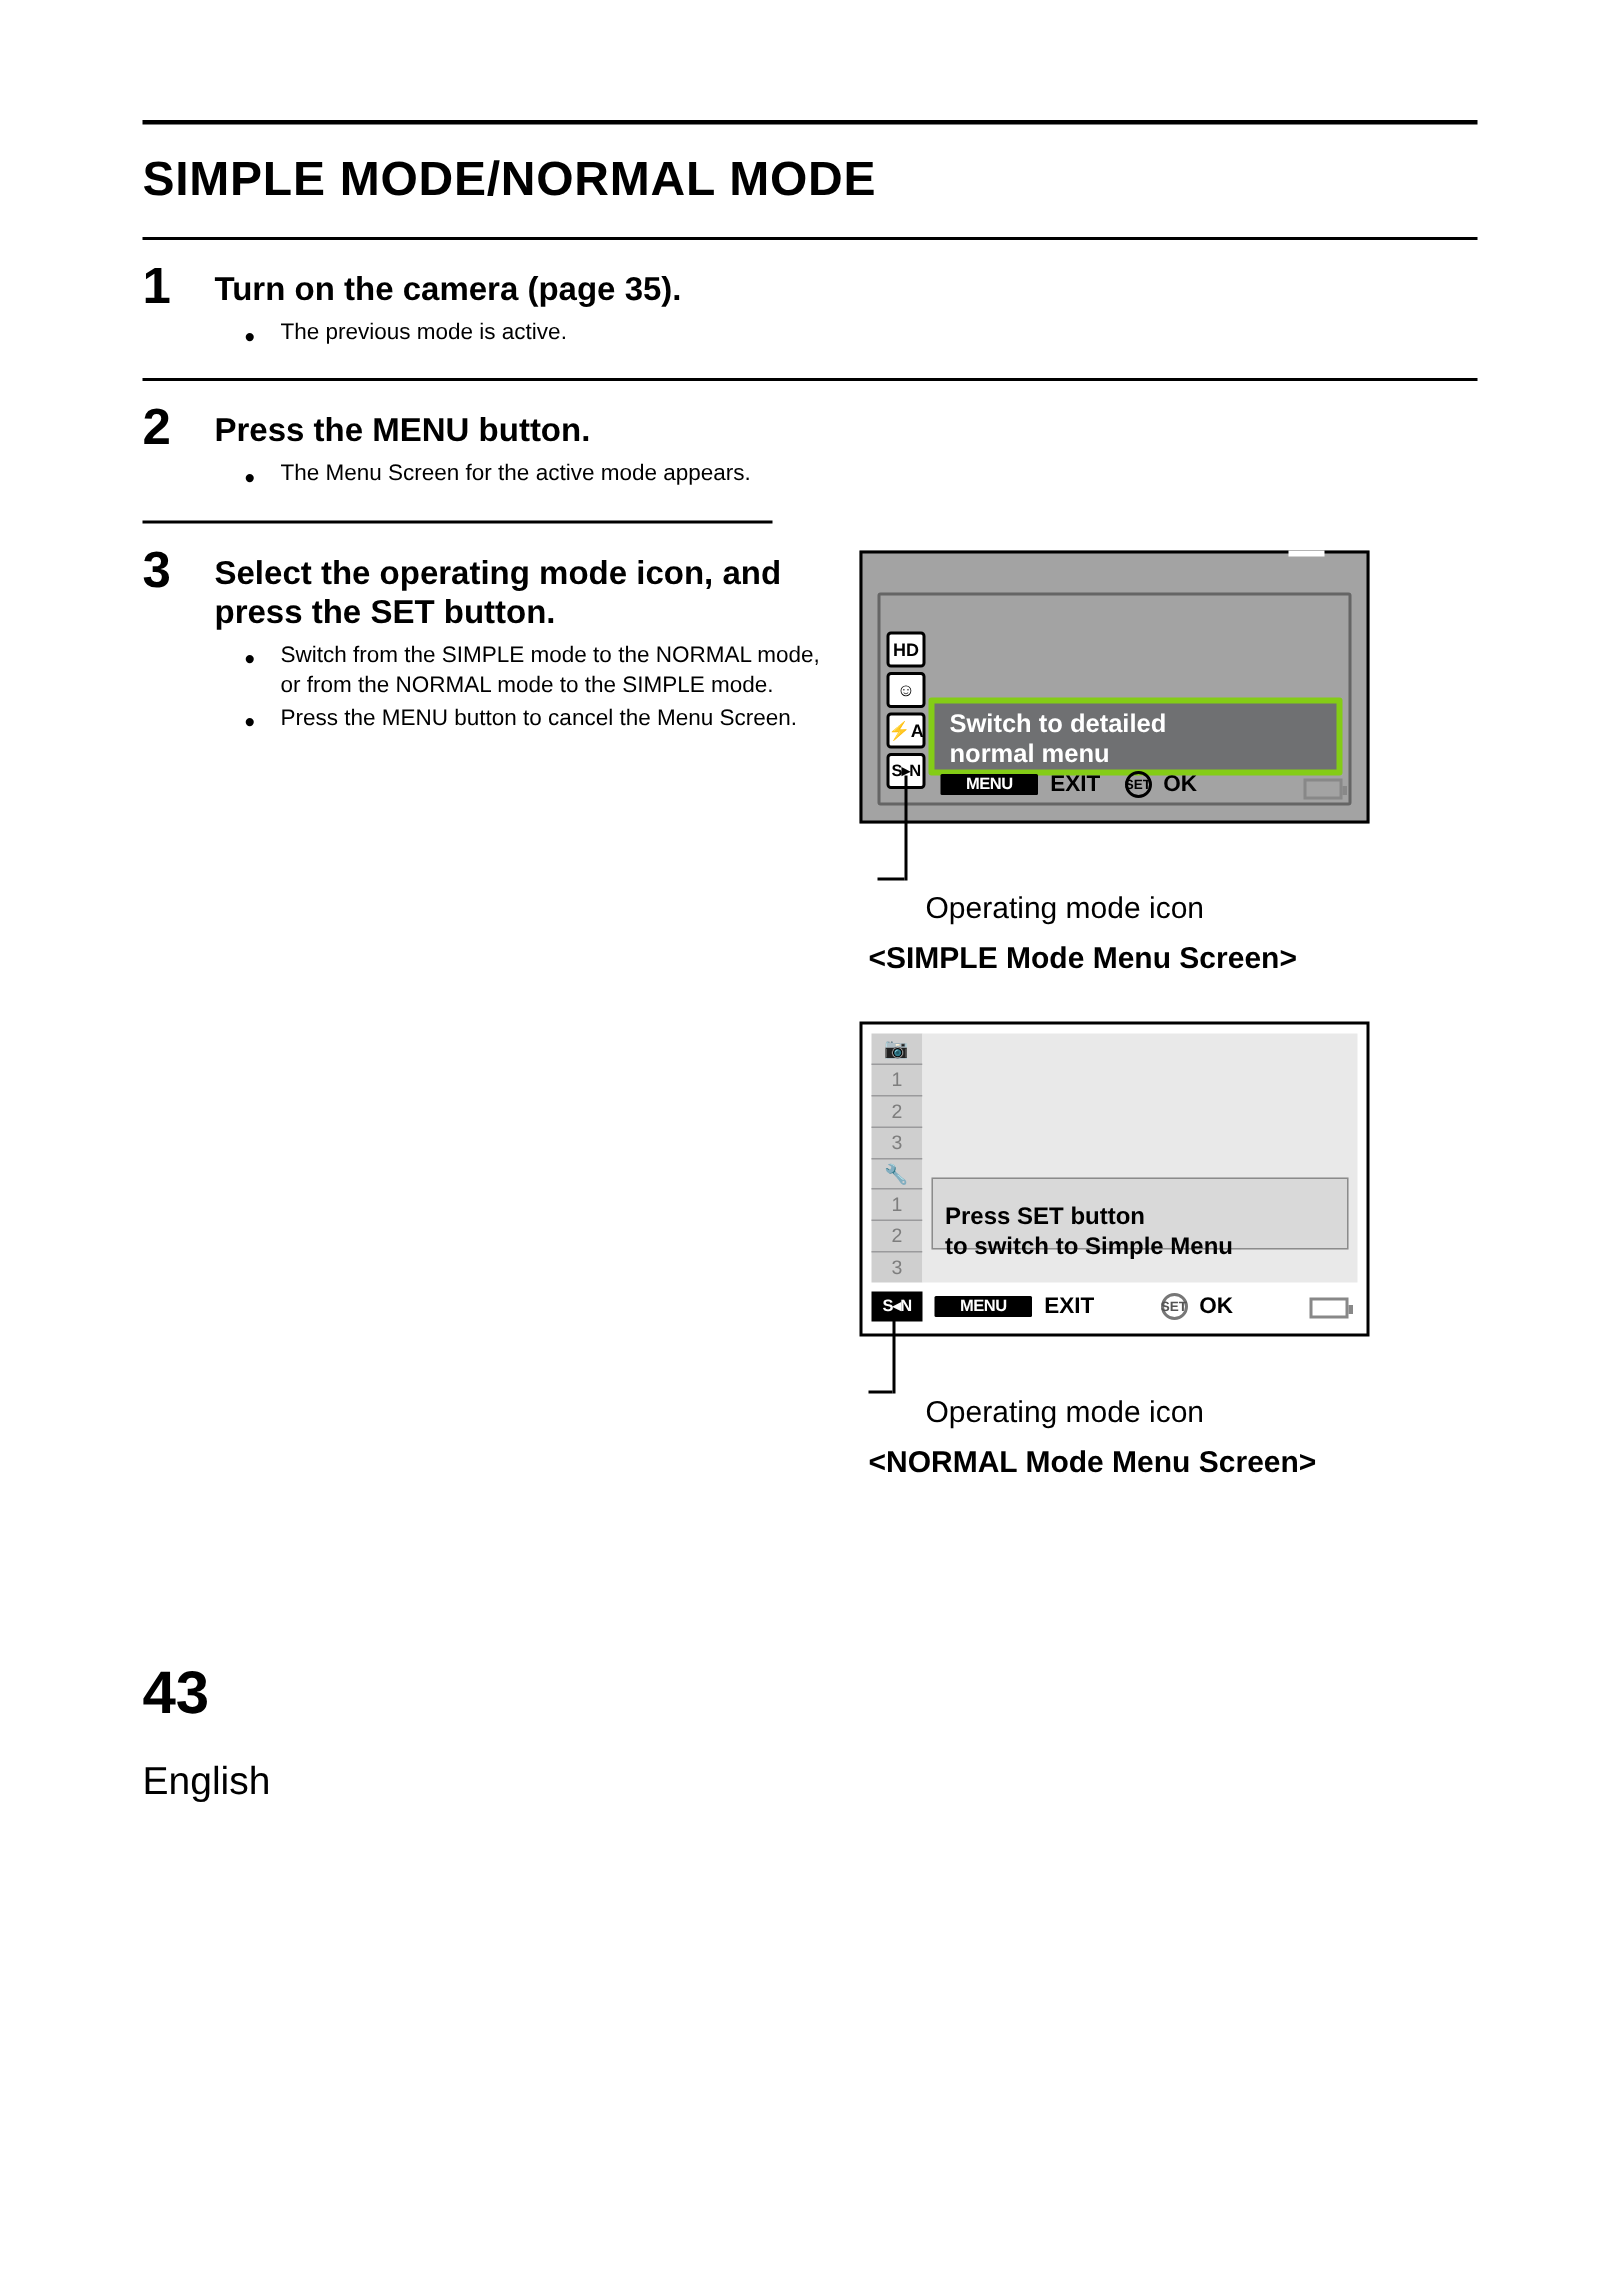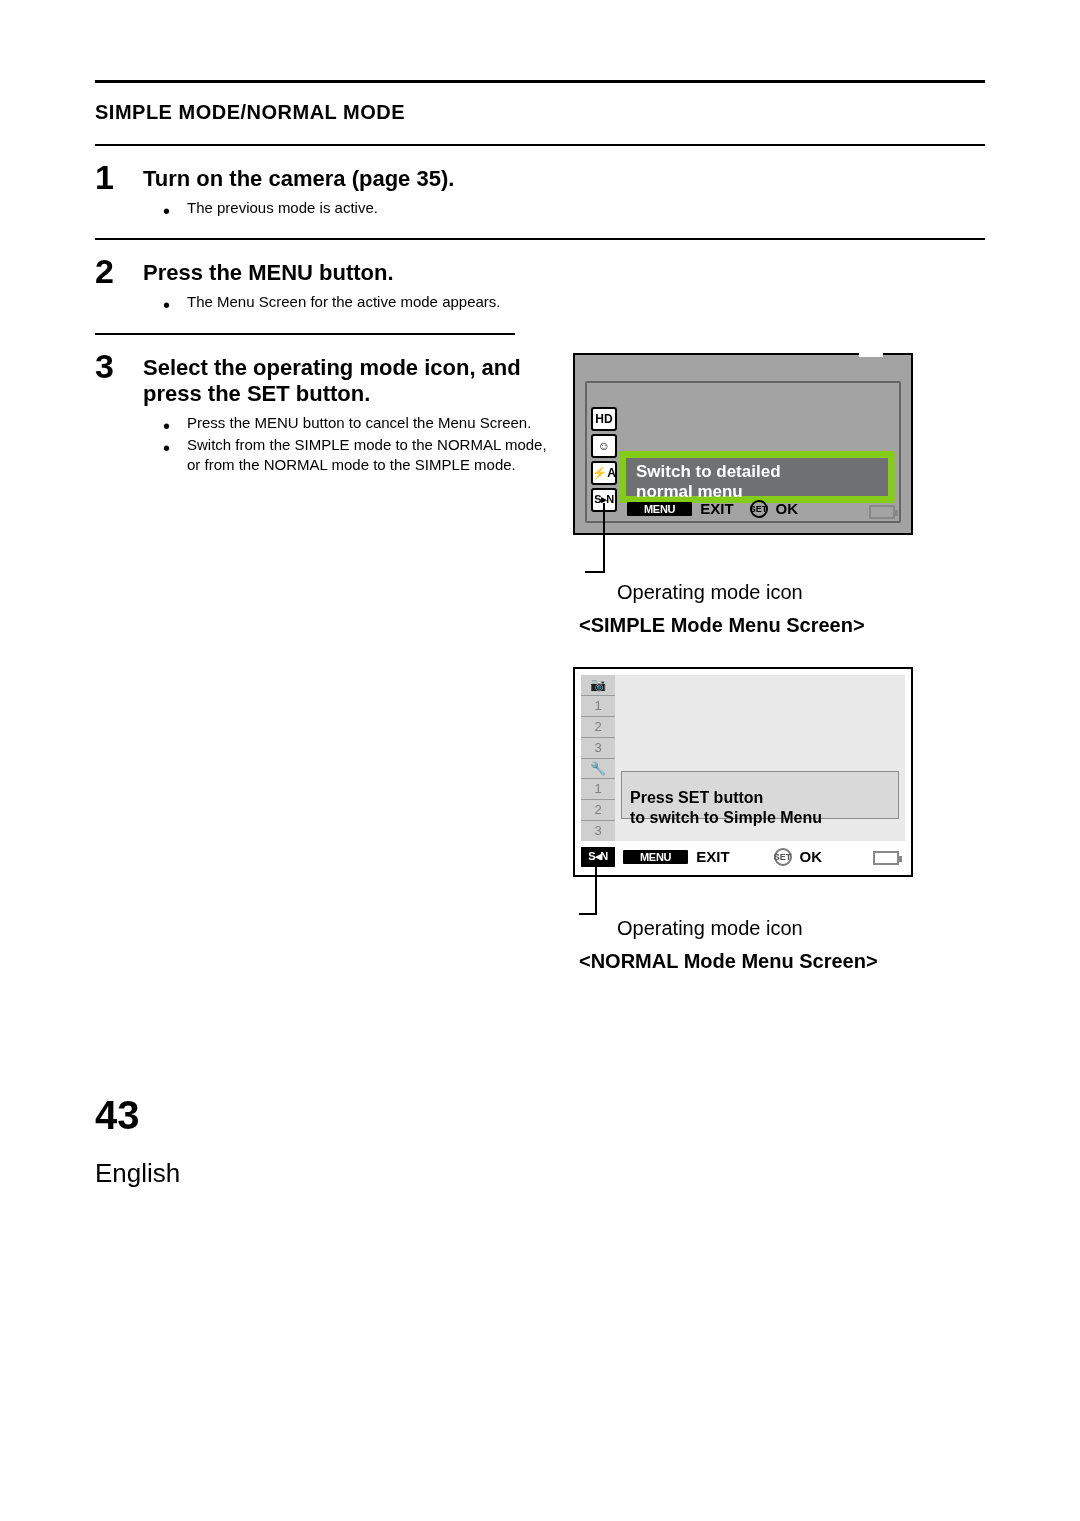--- a/index.html
+++ b/index.html
@@ -2,21 +2,21 @@
 <html><head>
 <meta charset="utf-8">
 <style>
   * { box-sizing: border-box; margin: 0; padding: 0; }
   html, body { width: 1080px; background: #fff; font-family: Arial, Helvetica, sans-serif; color: #000; }
   .page { padding: 80px 95px 60px 95px; }
   .rule-heavy { border: 0; border-top: 3px solid #000; margin: 0 0 18px 0; }
   .rule-thin  { border: 0; border-top: 2px solid #000; margin: 0; }
   .rule-short { border: 0; border-top: 2px solid #000; width: 420px; margin: 0; }
 
-  h1.title { font-size: 20px; font-weight: 900; letter-spacing: 0.5px; margin-bottom: 20px; }
+  h1.title { font-size: 32px; font-weight: 900; letter-spacing: 0.5px; margin-bottom: 20px; }
 
   .pill {
     background: linear-gradient(#d7d7d7, #cfcfcf);
     border-radius: 26px;
     padding: 12px 22px;
     font-size: 29px;
     font-weight: 900;
     line-height: 1.2;
     margin-bottom: 10px;
   }
@@ -42,21 +42,21 @@
   .lcd1 .overlay {
     position:absolute; left:10px; right:10px; bottom:10px; height:142px;
     border:2px solid #656565; border-radius:2px;
   }
   .lcd1 .icons { position:absolute; left:16px; top:52px; display:flex; flex-direction:column; gap:3px; }
   .ibox { width:26px; height:24px; border:2px solid #000; border-radius:3px; display:flex; align-items:center; justify-content:center; font-size:12px; font-weight:900; background:#fff; }
   .ibox.flash { font-family: Arial; }
   .ibox.sn { font-size:11px; letter-spacing:-0.5px; }
   .lcd1 .msgbox {
     position:absolute; left:44px; right:16px; top:96px; height:52px;
-    background:#6f7072; color:#fff; border:7px solid #84cc16; border-radius:2px;
+    background:#6f7072; color:#fff; border:4px solid #84cc16; border-radius:2px;
     padding:4px 10px; font-size:17px; font-weight:900; line-height:1.2;
   }
   .lcd1 .bar {
     position:absolute; left:12px; right:12px; bottom:12px; height:24px;
     display:flex; align-items:center; gap:8px; padding-left:40px;
   }
   .menu-chip { background:#000; color:#fff; font-size:11px; font-weight:700; padding:1px 17px; border-radius:1px; letter-spacing:-0.3px;text-align:right; }
   .bar-txt { font-size:15px; font-weight:900; }
   .set-icon { width:18px; height:18px; border:2px solid #000; border-radius:50%; display:inline-flex; align-items:center; justify-content:center; font-size:9px; font-weight:900; margin-left:8px; }
   .battery1 { position:absolute; right:16px; bottom:14px; width:26px; height:14px; border:2px solid #888; }
@@ -126,22 +126,22 @@
     </div>
   </div>
   <hr class="rule-short">
 
   <div class="step">
     <div class="step-num">3</div>
     <div class="step-body row3">
       <div class="col-left">
         <div class="step-title">Select the operating mode icon, and press the SET button.</div>
         <ul class="step-bullets">
+          <li>Switch from the SIMPLE mode to the NORMAL mode, or from the NORMAL mode to the SIMPLE mode.</li>
           <li>Press the MENU button to cancel the Menu Screen.</li>
-          <li>Switch from the SIMPLE mode to the NORMAL mode, or from the NORMAL mode to the SIMPLE mode.</li>
         </ul>
       </div>
 
       <div class="col-right">
 
         <div class="wrap-rel">
           <div class="lcd1">
             <div class="top-gap"></div>
             <div class="overlay"></div>
             <div class="icons">

